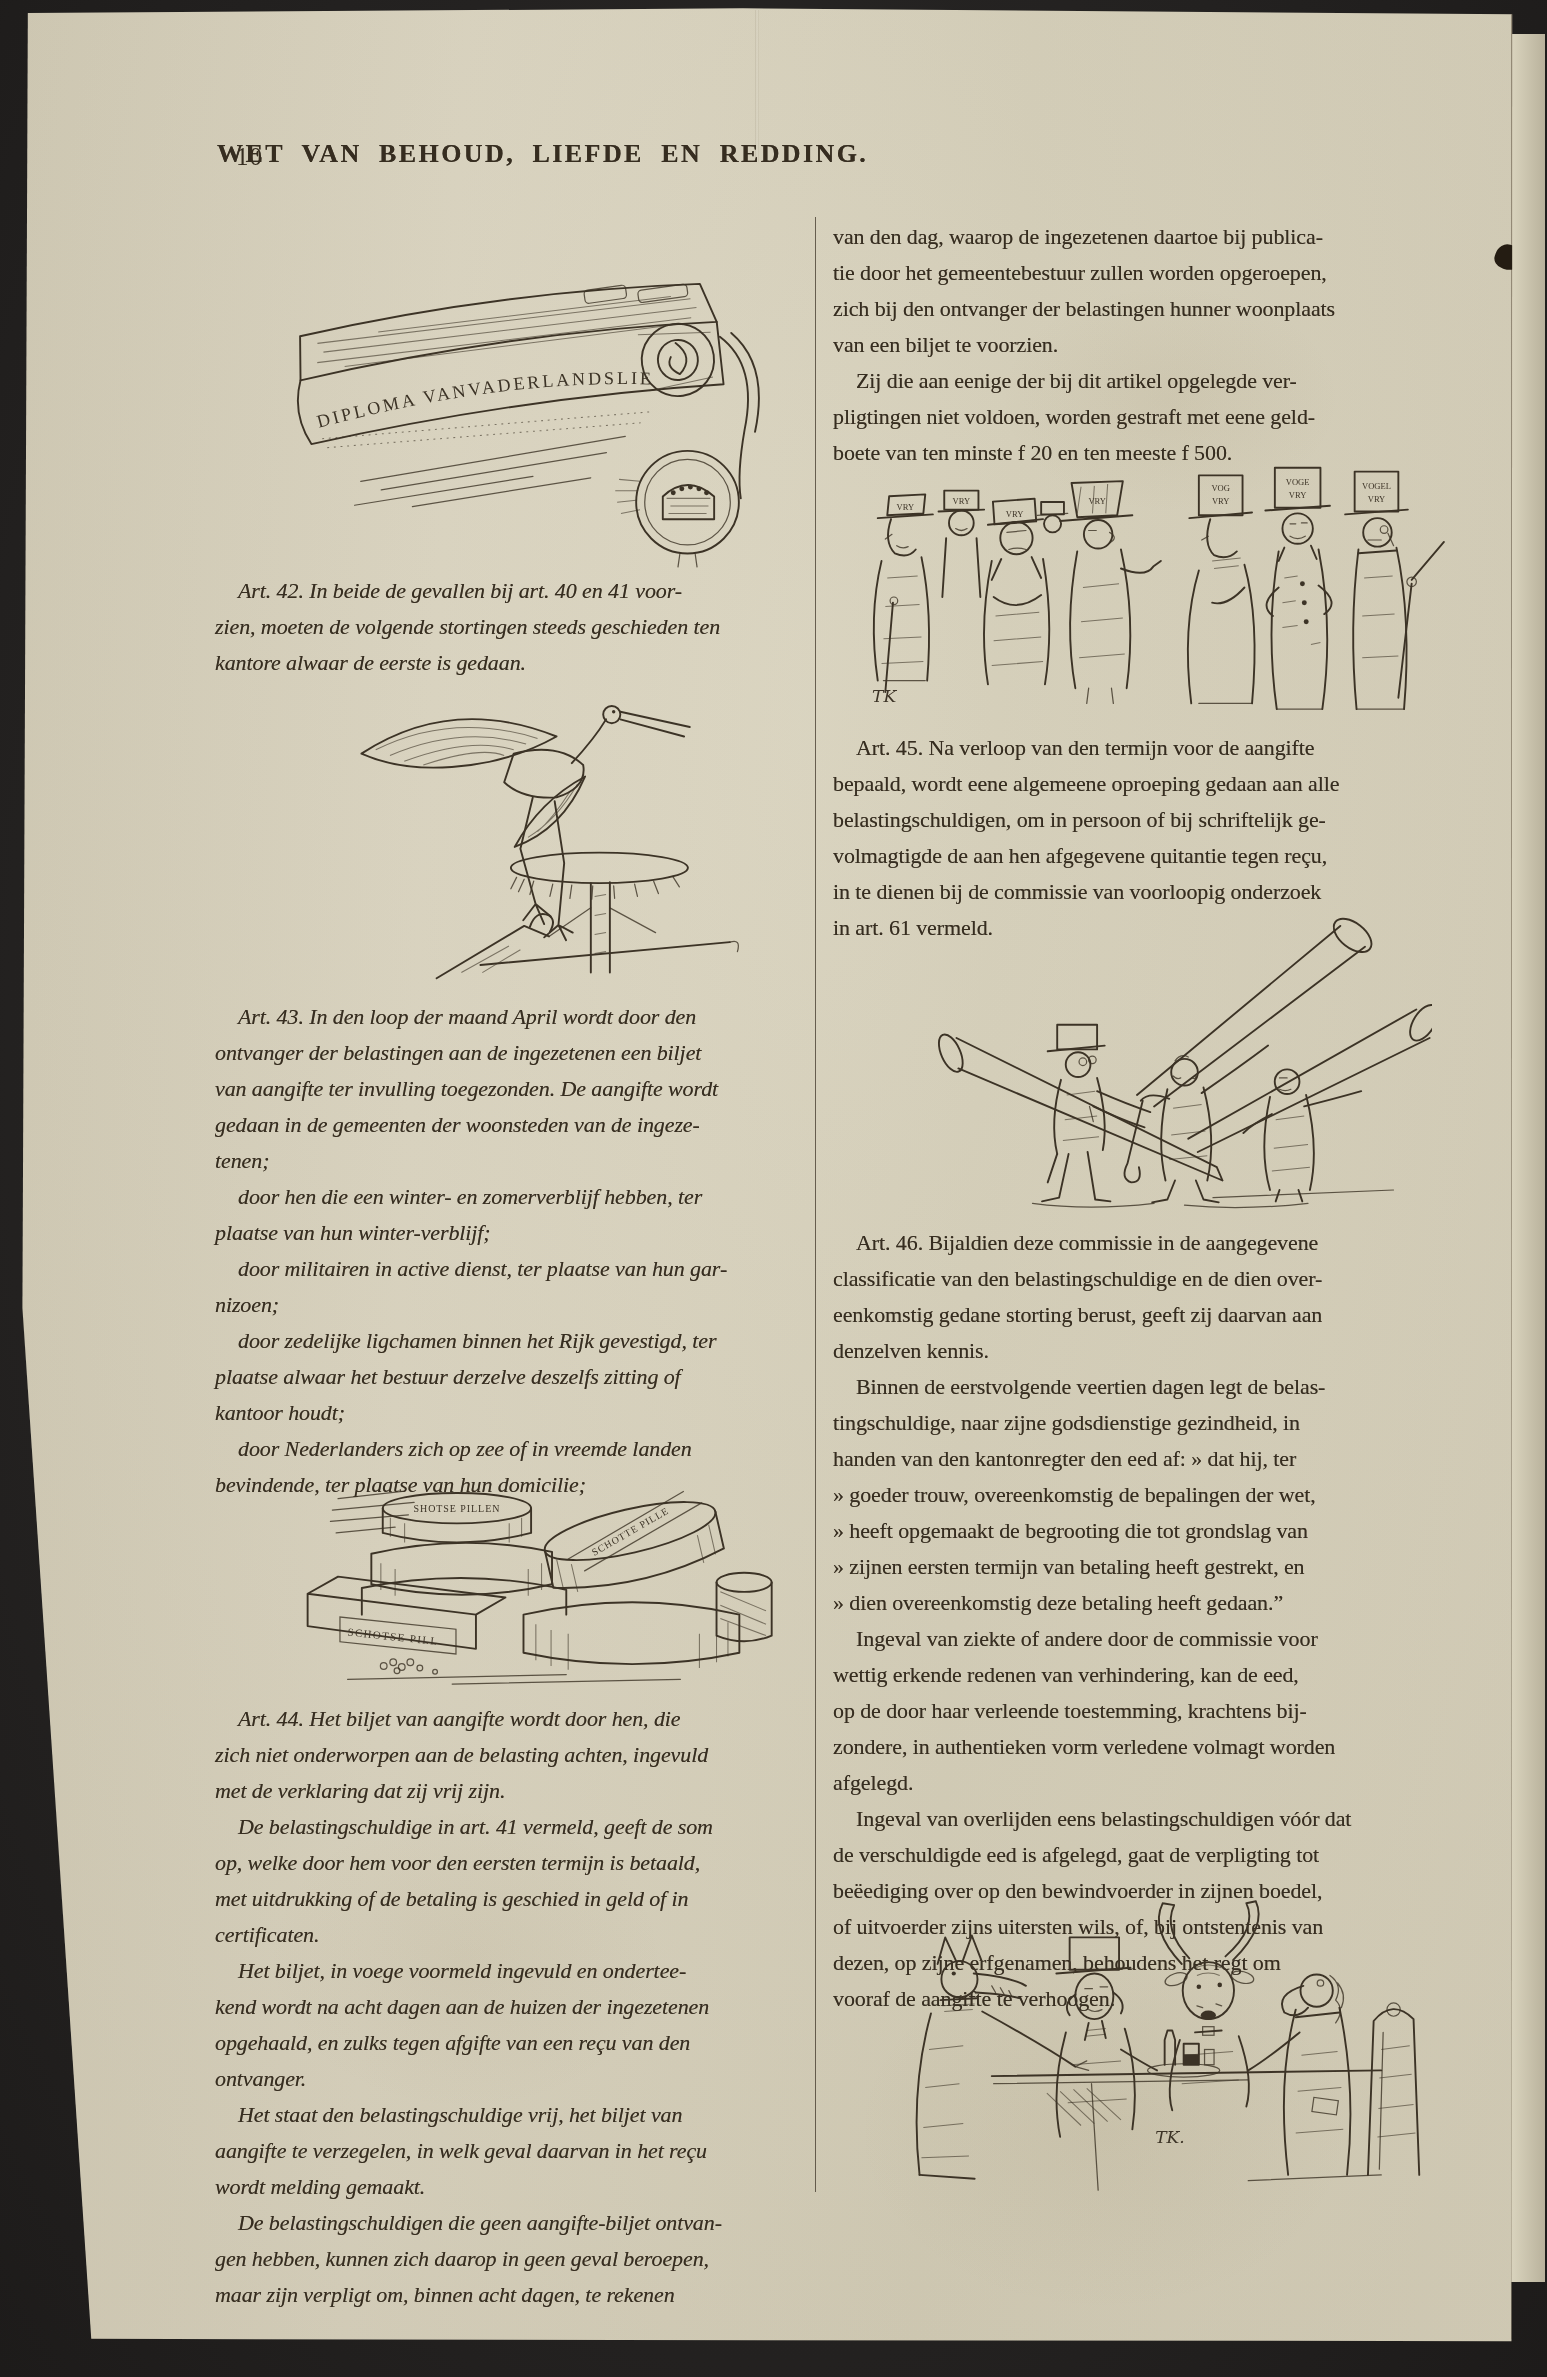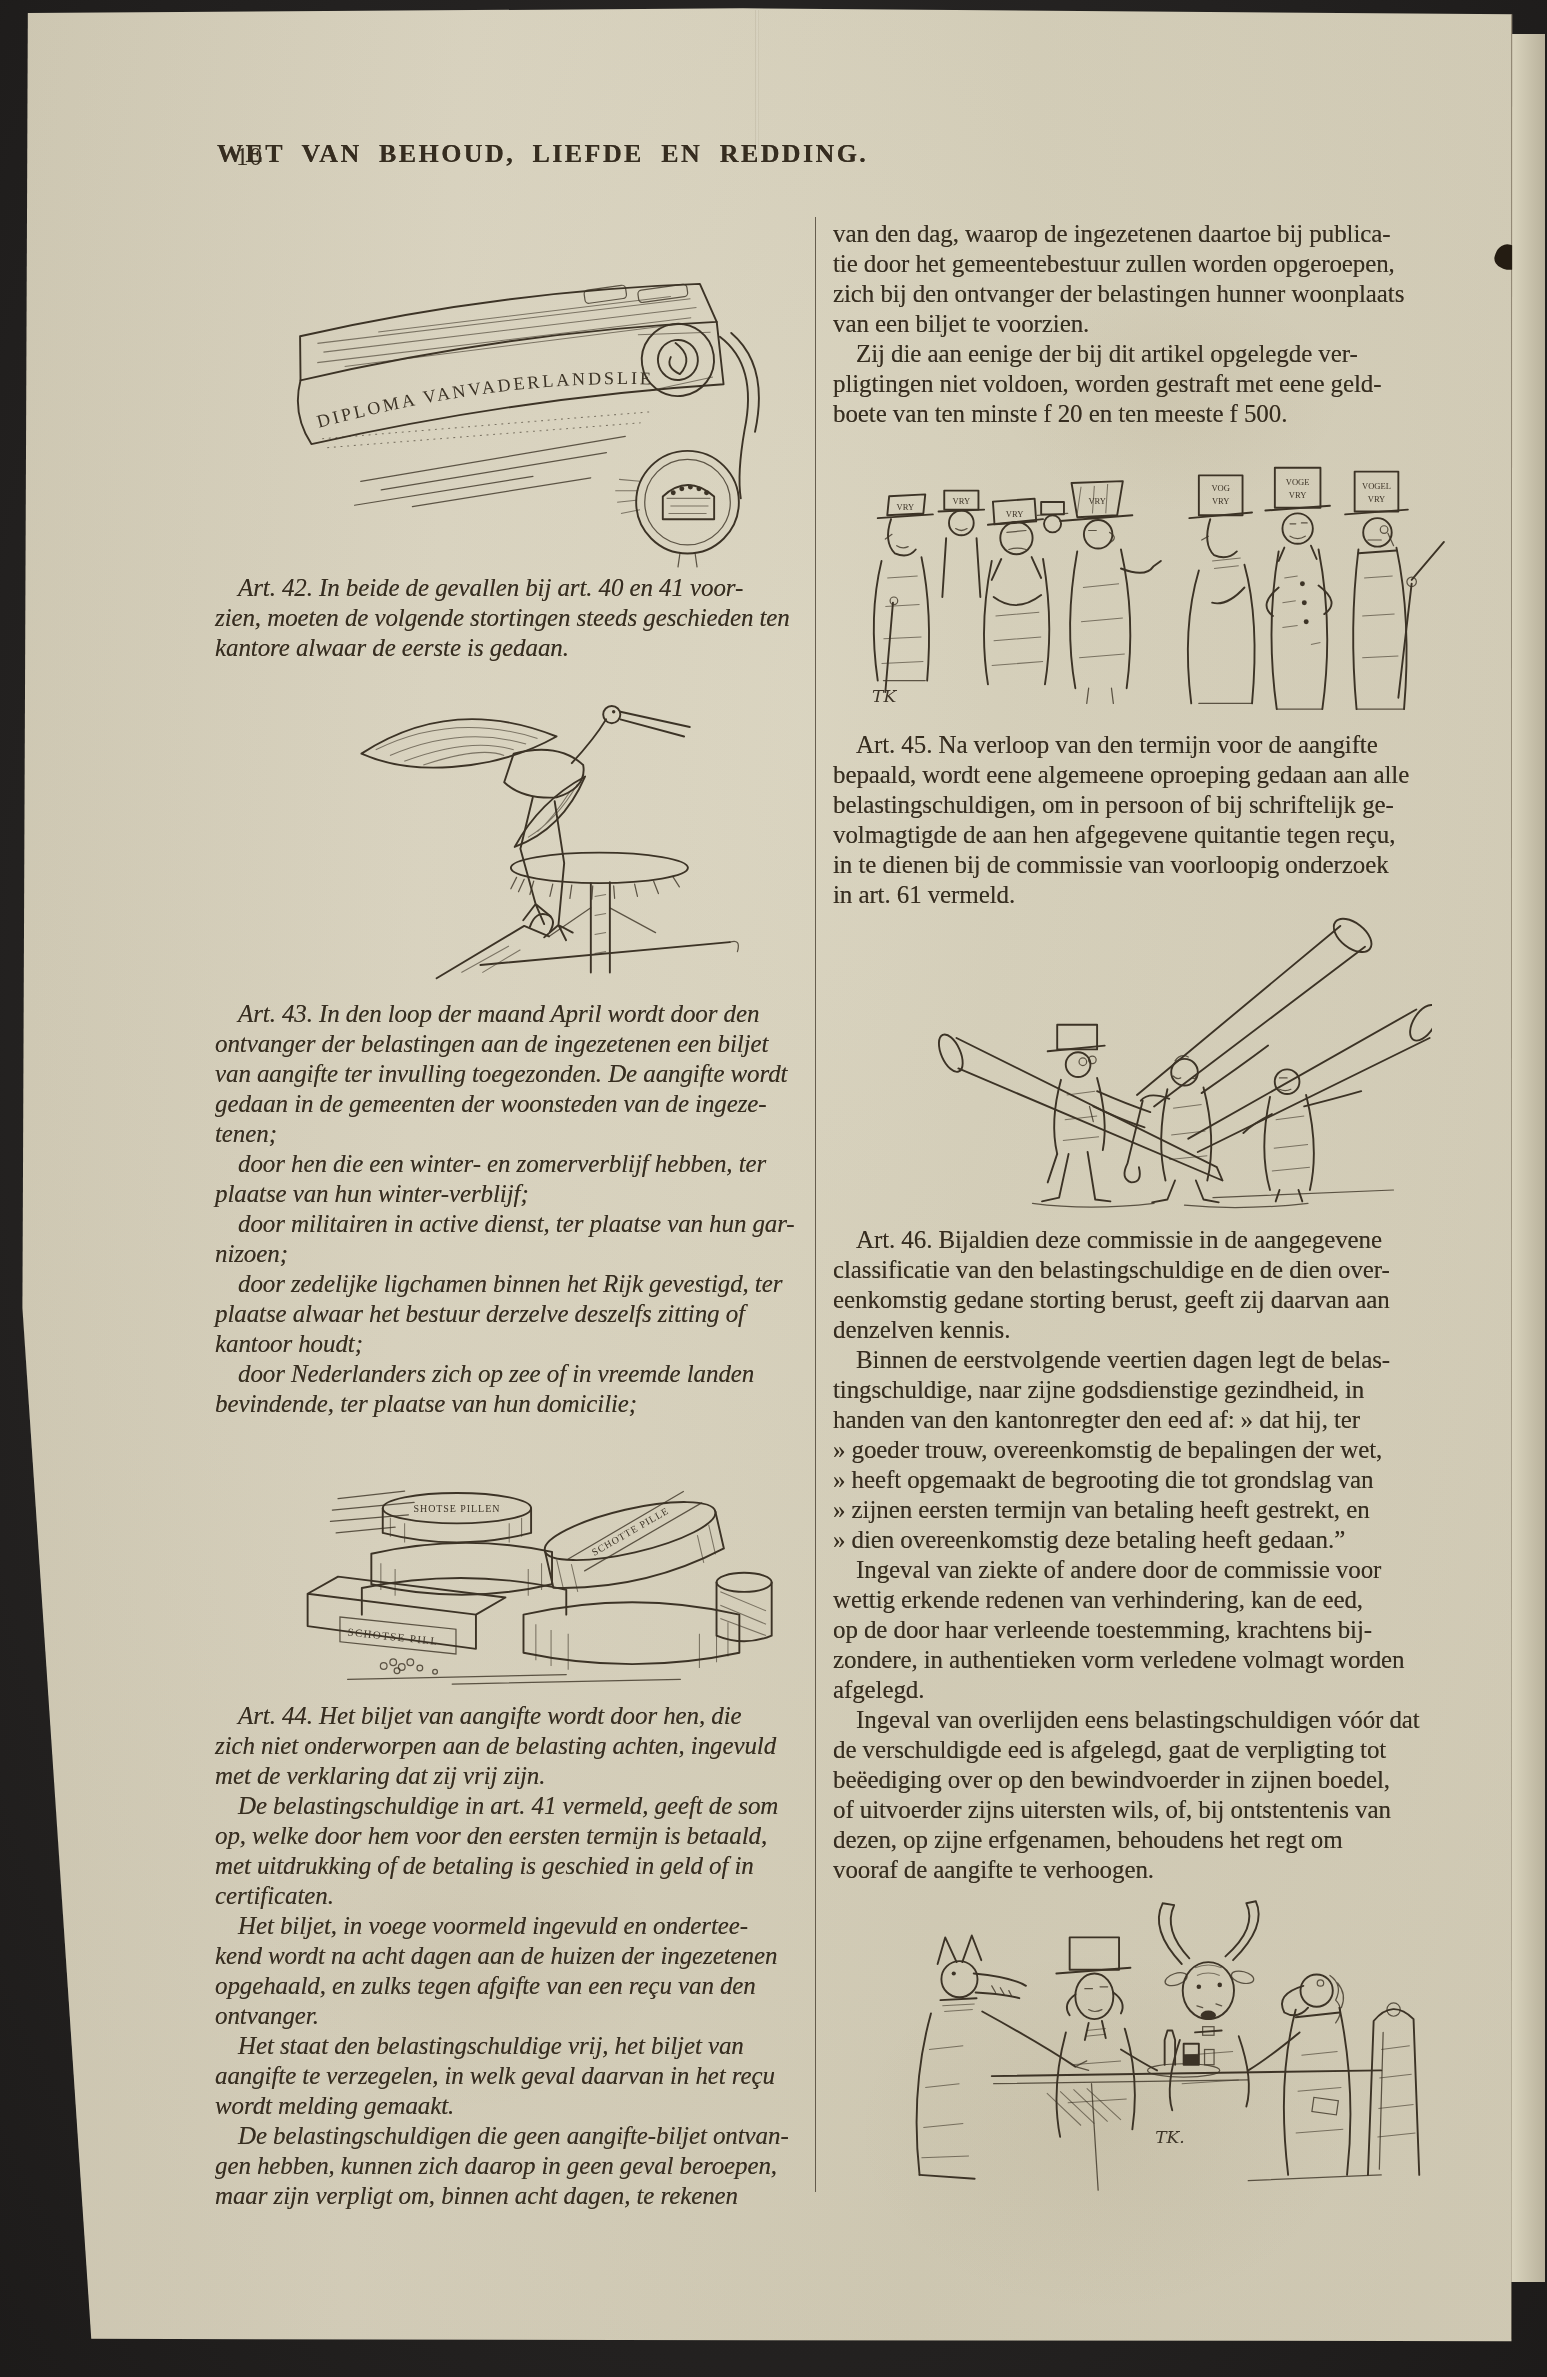--- a/index.html
+++ b/index.html
@@ -23,21 +23,21 @@
   .ink-blot::after{content:"";position:absolute;left:21px;top:-5.7px;width:13.3px;height:28.5px;
             border:1.9px solid rgba(50,40,25,.55);border-radius:50%;border-left-color:transparent;transform:rotate(14deg);}
   .edge-tick{position:absolute;width:13.3px;height:3.8px;background:rgba(55,45,30,.55);border-radius:1.9px;}
 
   .pageno{position:absolute;left:236px;top:143px;font-size:25px;letter-spacing:1px;}
   .title{position:absolute;left:217px;top:139px;width:1210px;
          font-size:26px;font-weight:700;letter-spacing:2.4px;word-spacing:8.6px;
          text-shadow:0 0 0.5px rgba(54,45,32,.8);}
   .divider{position:absolute;left:815px;top:217px;width:1.4px;height:1975px;background:rgba(58,48,36,.72);}
 
-  .block{position:absolute;width:605px;font-size:25px;line-height:30px;
+  .block{position:absolute;width:605px;font-size:22px;line-height:36px;
          letter-spacing:-0.1px;text-shadow:0 0 0.4px rgba(52,42,28,.55);}
   .lcol{left:215px;font-style:italic;} .rcol{left:833px;}
   .para{text-indent:23px;margin:0;}
   .para.noindent{text-indent:0;}
 
   .ill{position:absolute;}
   .ill svg{display:block;}
   .s{fill:none;stroke:#3c3326;stroke-width:2;stroke-linecap:round;stroke-linejoin:round;}
   .s1{fill:none;stroke:#3c3326;stroke-width:1.3;stroke-linecap:round;opacity:.8;}
   .h{fill:none;stroke:#3c3326;stroke-width:1.1;opacity:.6;}

